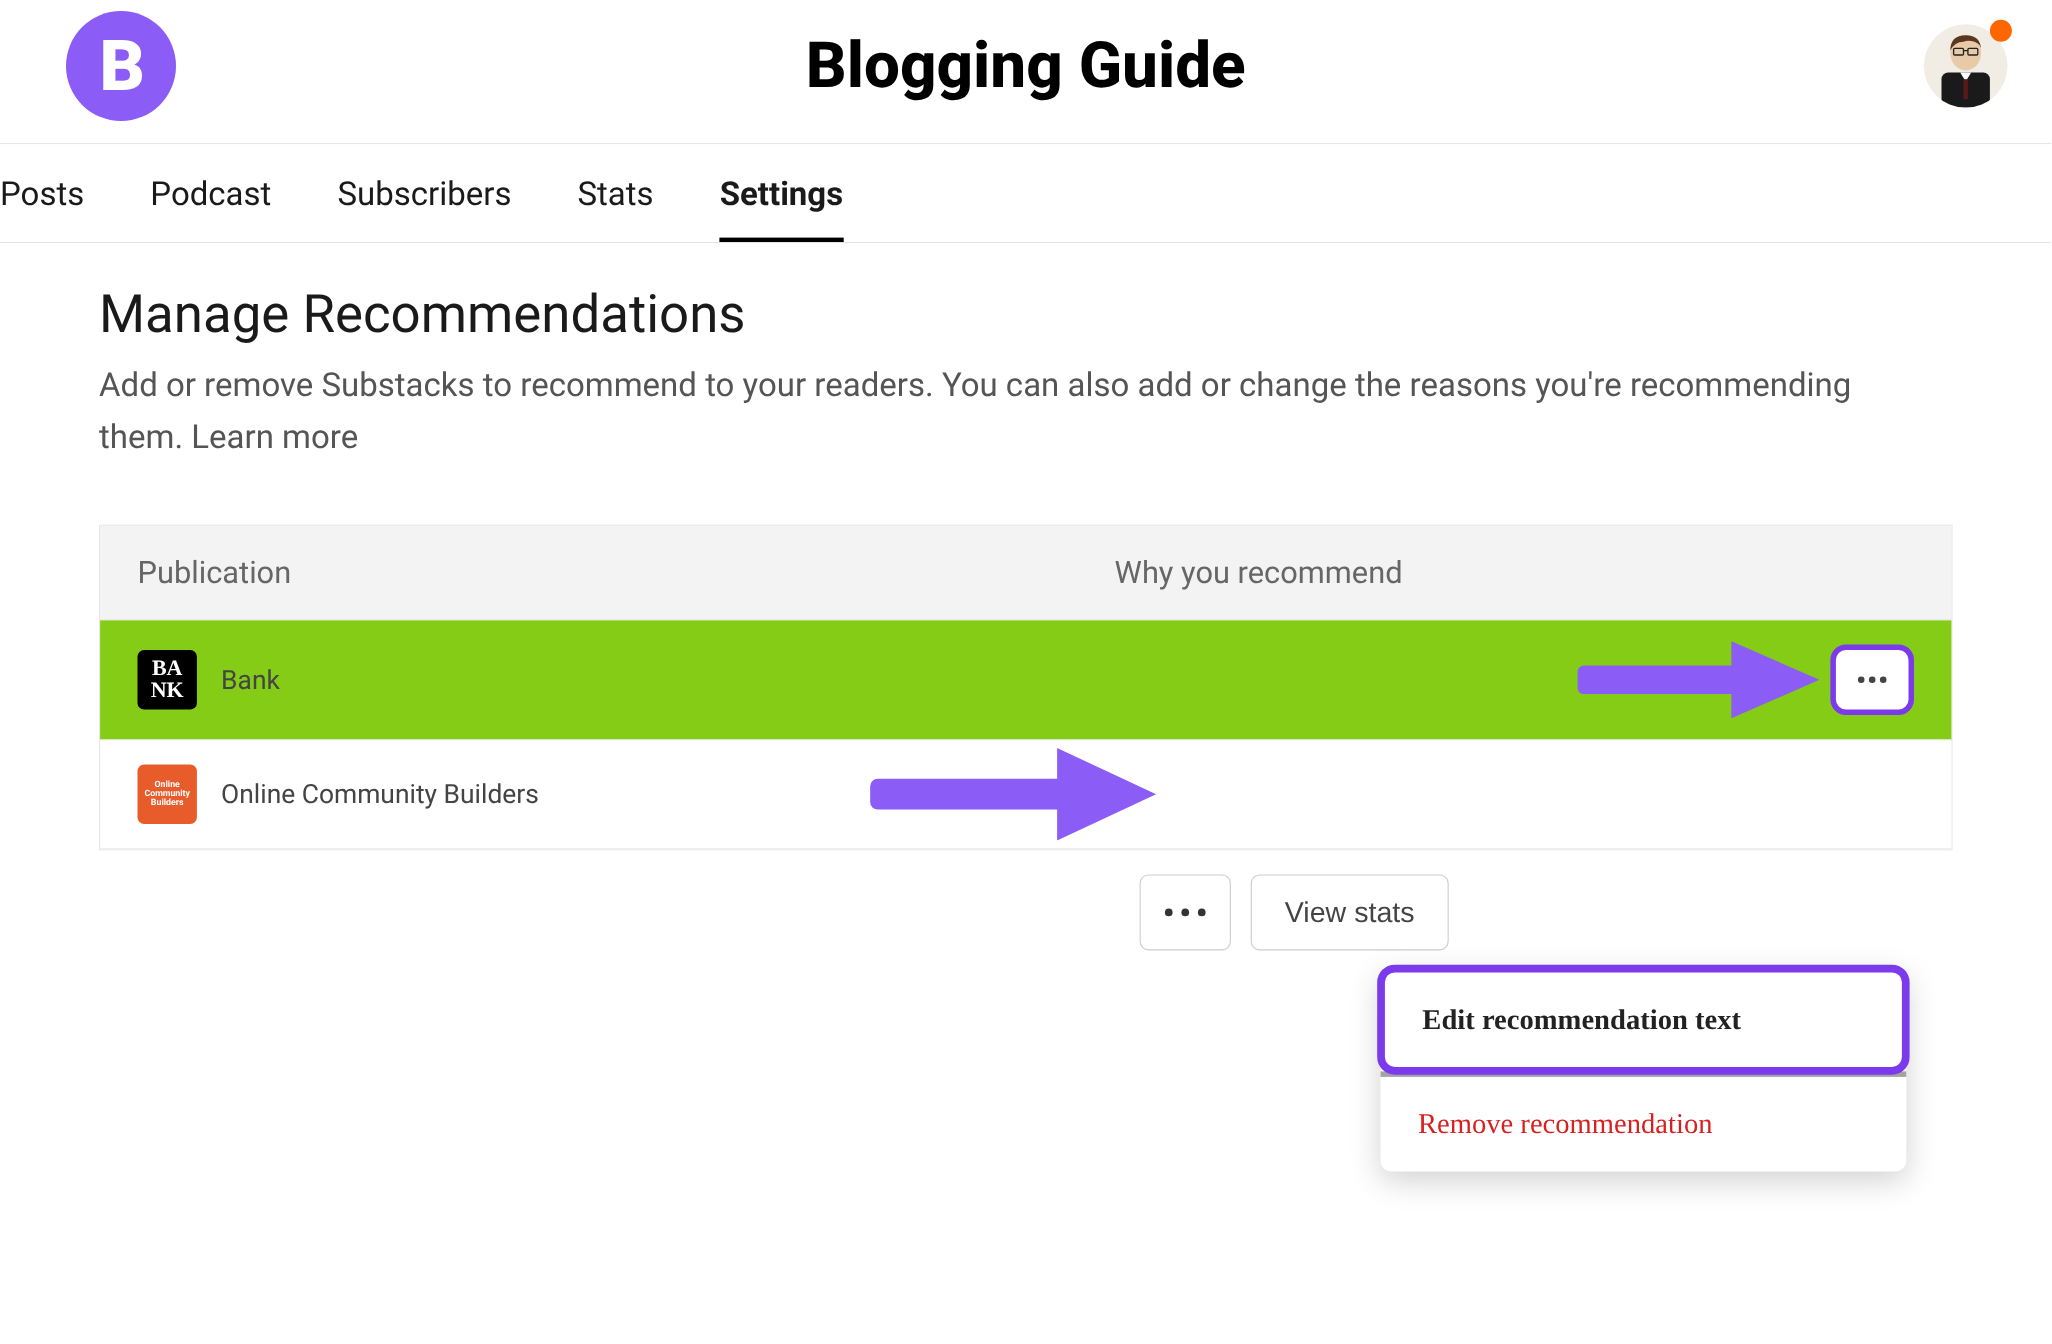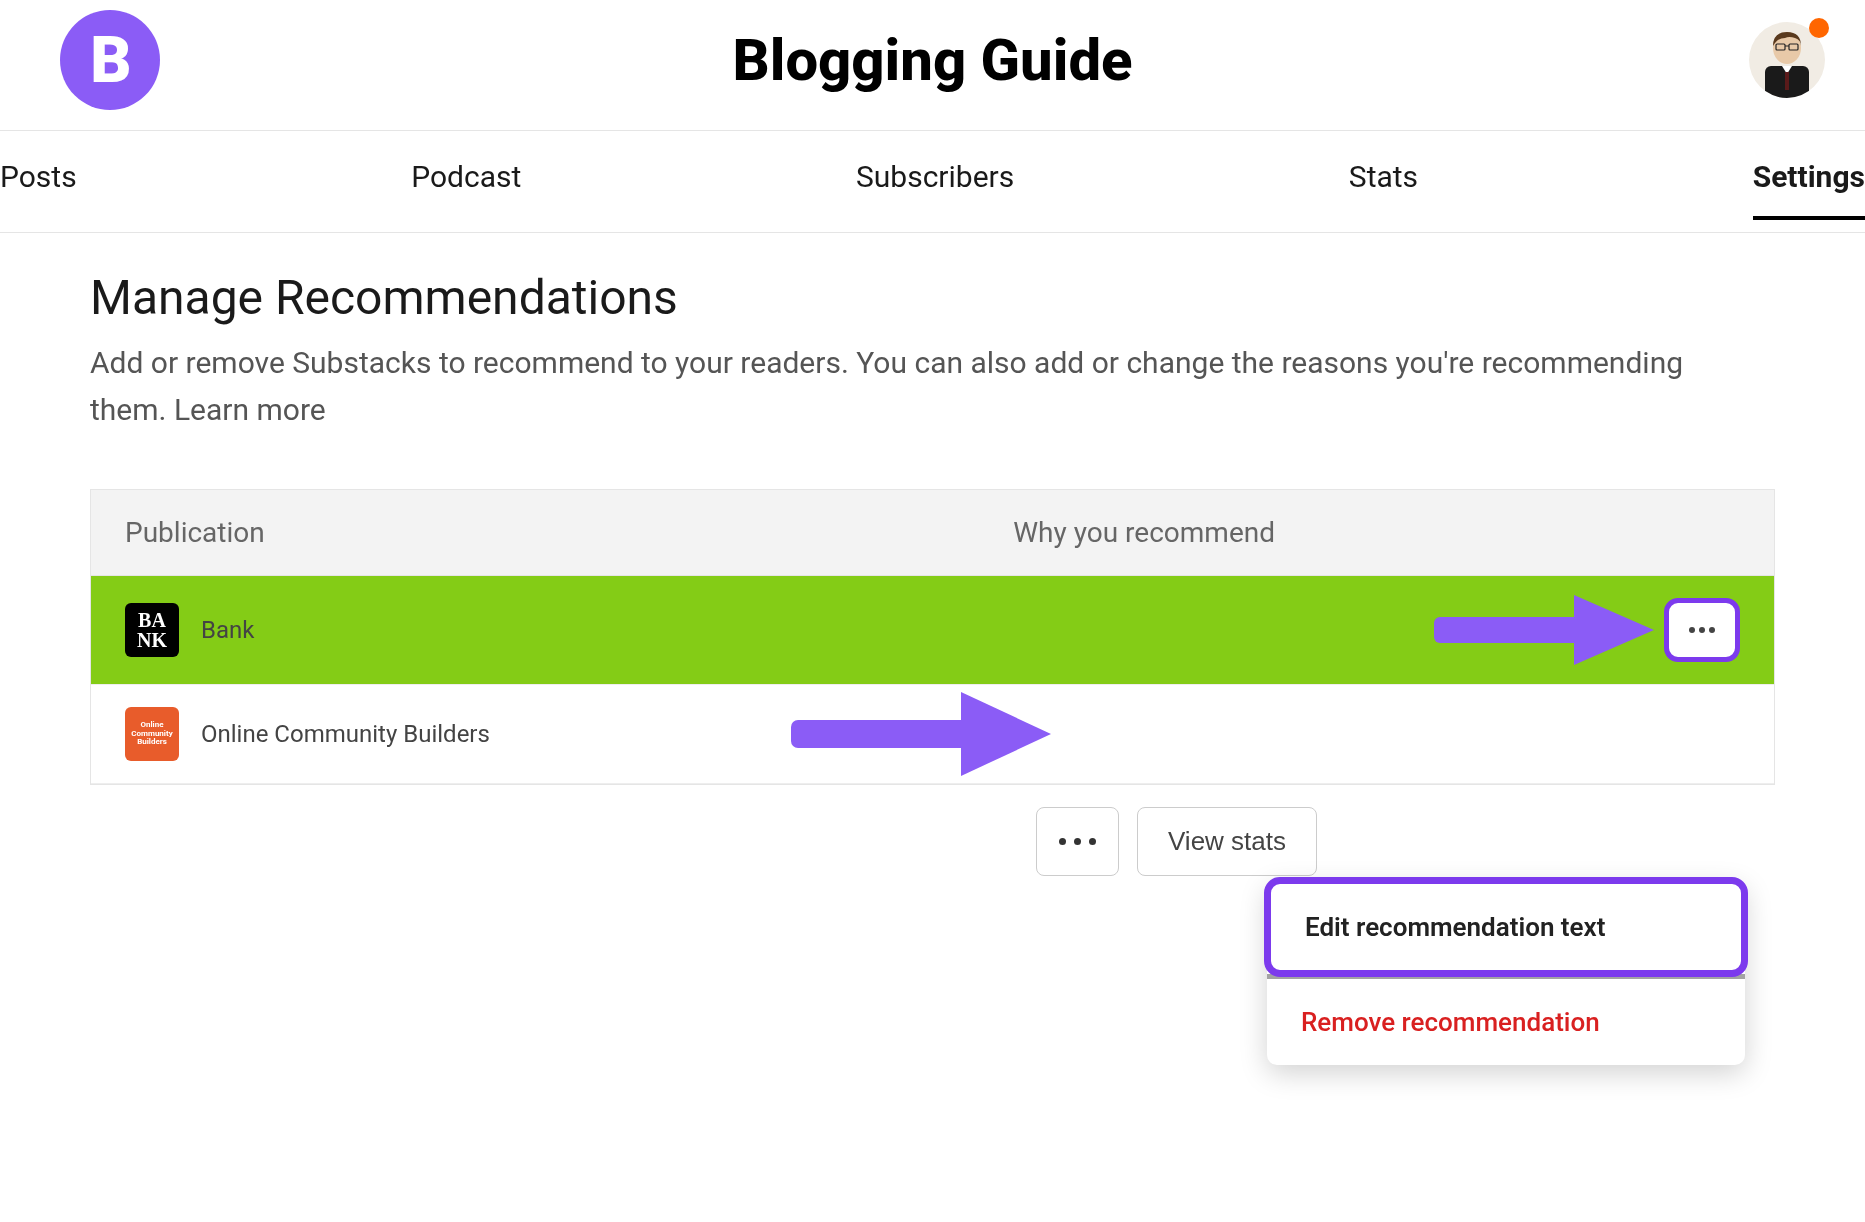--- a/index.html
+++ b/index.html
@@ -59,23 +59,23 @@
     position: absolute;
     top: -4px;
     right: -4px;
     width: 20px;
     height: 20px;
     border-radius: 50%;
     background: #ff6600;
   }
   .tabs {
     display: flex;
-    justify-content: space-between;
+    justify-content: flex-start;
     gap: 60px;
-    padding: 28px 0 12px 0;
+    padding: 28px 0 0 0;
     border-bottom: 1px solid #e5e5e5;
   }
   .tab {
     font-size: 30px;
     color: #1a1a1a;
     padding-bottom: 26px;
     cursor: pointer;
     position: relative;
   }
   .tab.active {
@@ -335,16 +335,16 @@
     <button class="btn btn-more">
       <span class="d"></span>
         <span class="d"></span>
         <span class="d"></span>
     </button>
     <button class="btn">View stats</button>
     <div style="width:440px"></div>
   </div>
 </div>
 
-<div class="popup" style="top:880px; right:120px;">
+<div class="popup" style="top:880px; right:132px;font-family:Liberation Serif, serif;">
   <div class="popup-item edit">Edit recommendation text</div>
   <div class="popup-item remove">Remove recommendation</div>
 </div>
 
 </body></html>

